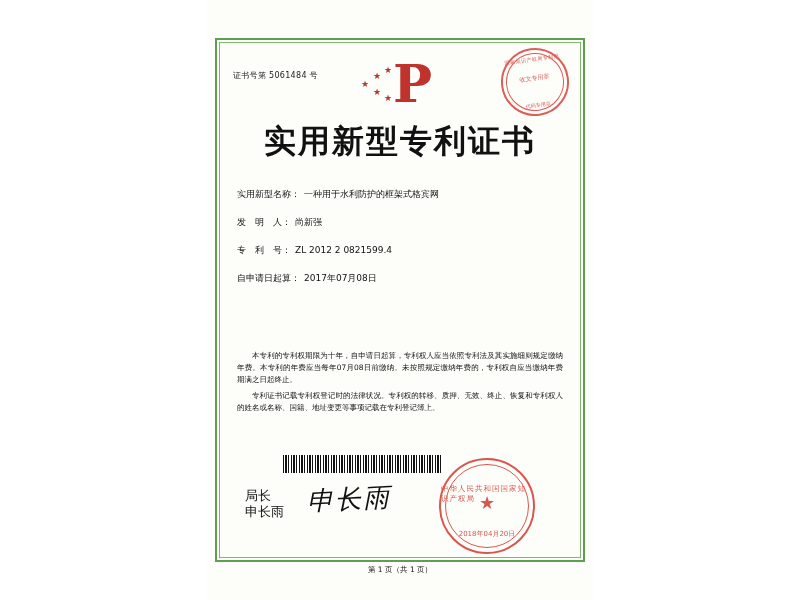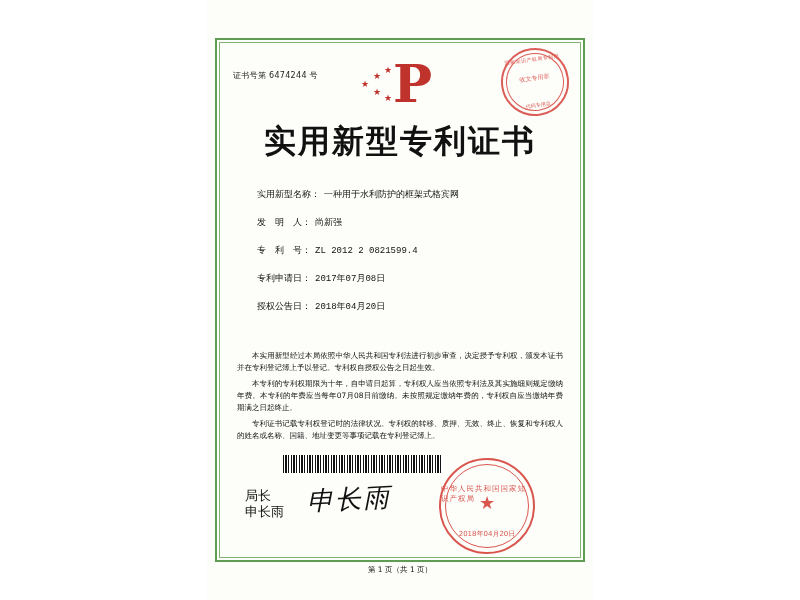--- a/index.html
+++ b/index.html
@@ -150,26 +150,24 @@
     width: 326px;
   }
   .field-row {
     font-size: 9px;
     color: #111;
     margin-bottom: 15px;
     white-space: nowrap;
   }
   .field-label {
     display: inline-block;
-    margin-left: 20px;
   }
   .field-value {
     display: inline-block;
     margin-left: 4px;
-    font-family: Liberation Mono, monospace;
   }
   .body-text {
     position: absolute;
     left: 30px;
     top: 350px;
     width: 326px;
     font-size: 7.5px;
     line-height: 12px;
     color: #111;
     text-align: justify;
@@ -269,21 +267,21 @@
 </head>
 <body>
 
 <div id="page">
 
   <div class="sheet">
 
     <div class="border-outer"></div>
     <div class="border-inner"></div>
 
-    <div class="cert-no">证书号第 6474244 号</div>
+    <div class="cert-no">证书号第 5061484 号</div>
 
     <div class="seal-top">
       <div class="ring"></div>
       <div class="seal-arc">国家知识产权局专利局</div>
       <div class="seal-mid">收文专用章</div>
       <div class="seal-bottom">代码专用章</div>
     </div>
 
     <div class="logo">
       <span class="star s1">★</span>
@@ -300,29 +298,25 @@
       <div class="field-row">
         <span class="field-label">实用新型名称：</span><span class="field-value">一种用于水利防护的框架式格宾网</span>
       </div>
       <div class="field-row">
         <span class="field-label">发　明　人：</span><span class="field-value">尚新强</span>
       </div>
       <div class="field-row">
         <span class="field-label">专　利　号：</span><span class="field-value">ZL 2012 2 0821599.4</span>
       </div>
       <div class="field-row">
-        <span class="field-label">专利申请日：</span><span class="field-value">2017年07月08日</span>
+        <span class="field-label">自申请日起算：</span><span class="field-value">2017年07月08日</span>
       </div>
-      <div class="field-row">
-        <span class="field-label">授权公告日：</span><span class="field-value">2018年04月20日</span>
-      </div>
     </div>
 
     <div class="body-text">
-      <p>本实用新型经过本局依照中华人民共和国专利法进行初步审查，决定授予专利权，颁发本证书并在专利登记簿上予以登记。专利权自授权公告之日起生效。</p>
       <p>本专利的专利权期限为十年，自申请日起算，专利权人应当依照专利法及其实施细则规定缴纳年费。本专利的年费应当每年07月08日前缴纳。未按照规定缴纳年费的，专利权自应当缴纳年费期满之日起终止。</p>
       <p>专利证书记载专利权登记时的法律状况。专利权的转移、质押、无效、终止、恢复和专利权人的姓名或名称、国籍、地址变更等事项记载在专利登记簿上。</p>
     </div>
 
     <div class="barcode"></div>
 
     <div class="signature-block">
       <div>局长</div>
       <div>申长雨</div>
     </div>

